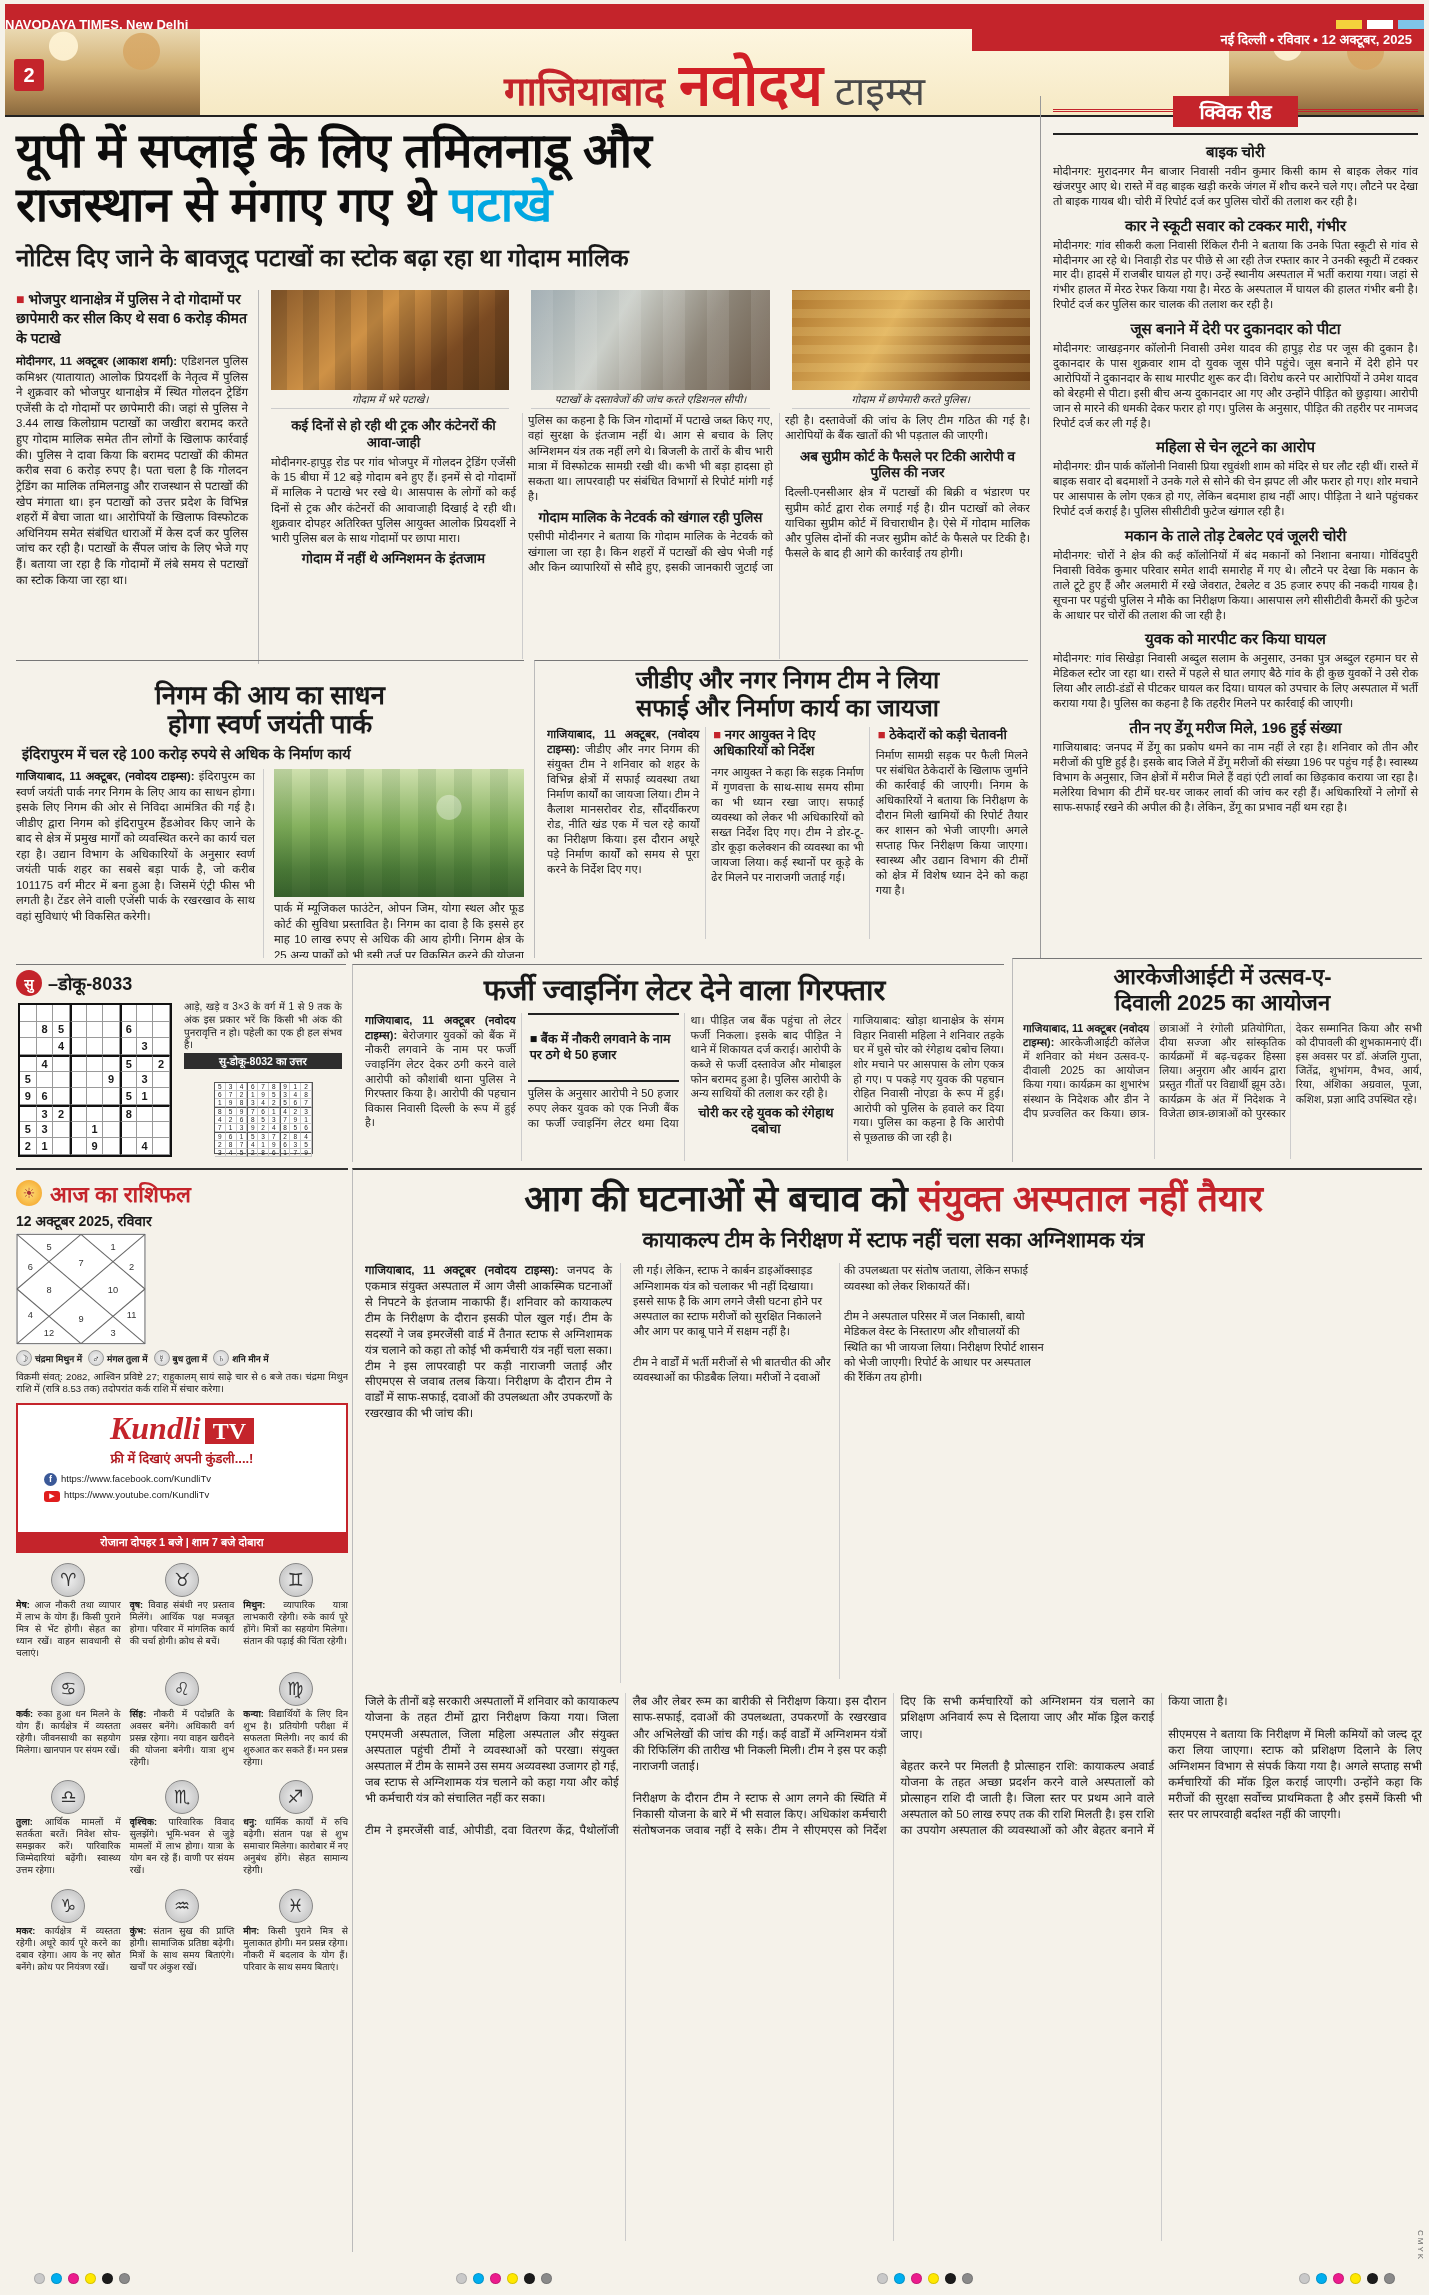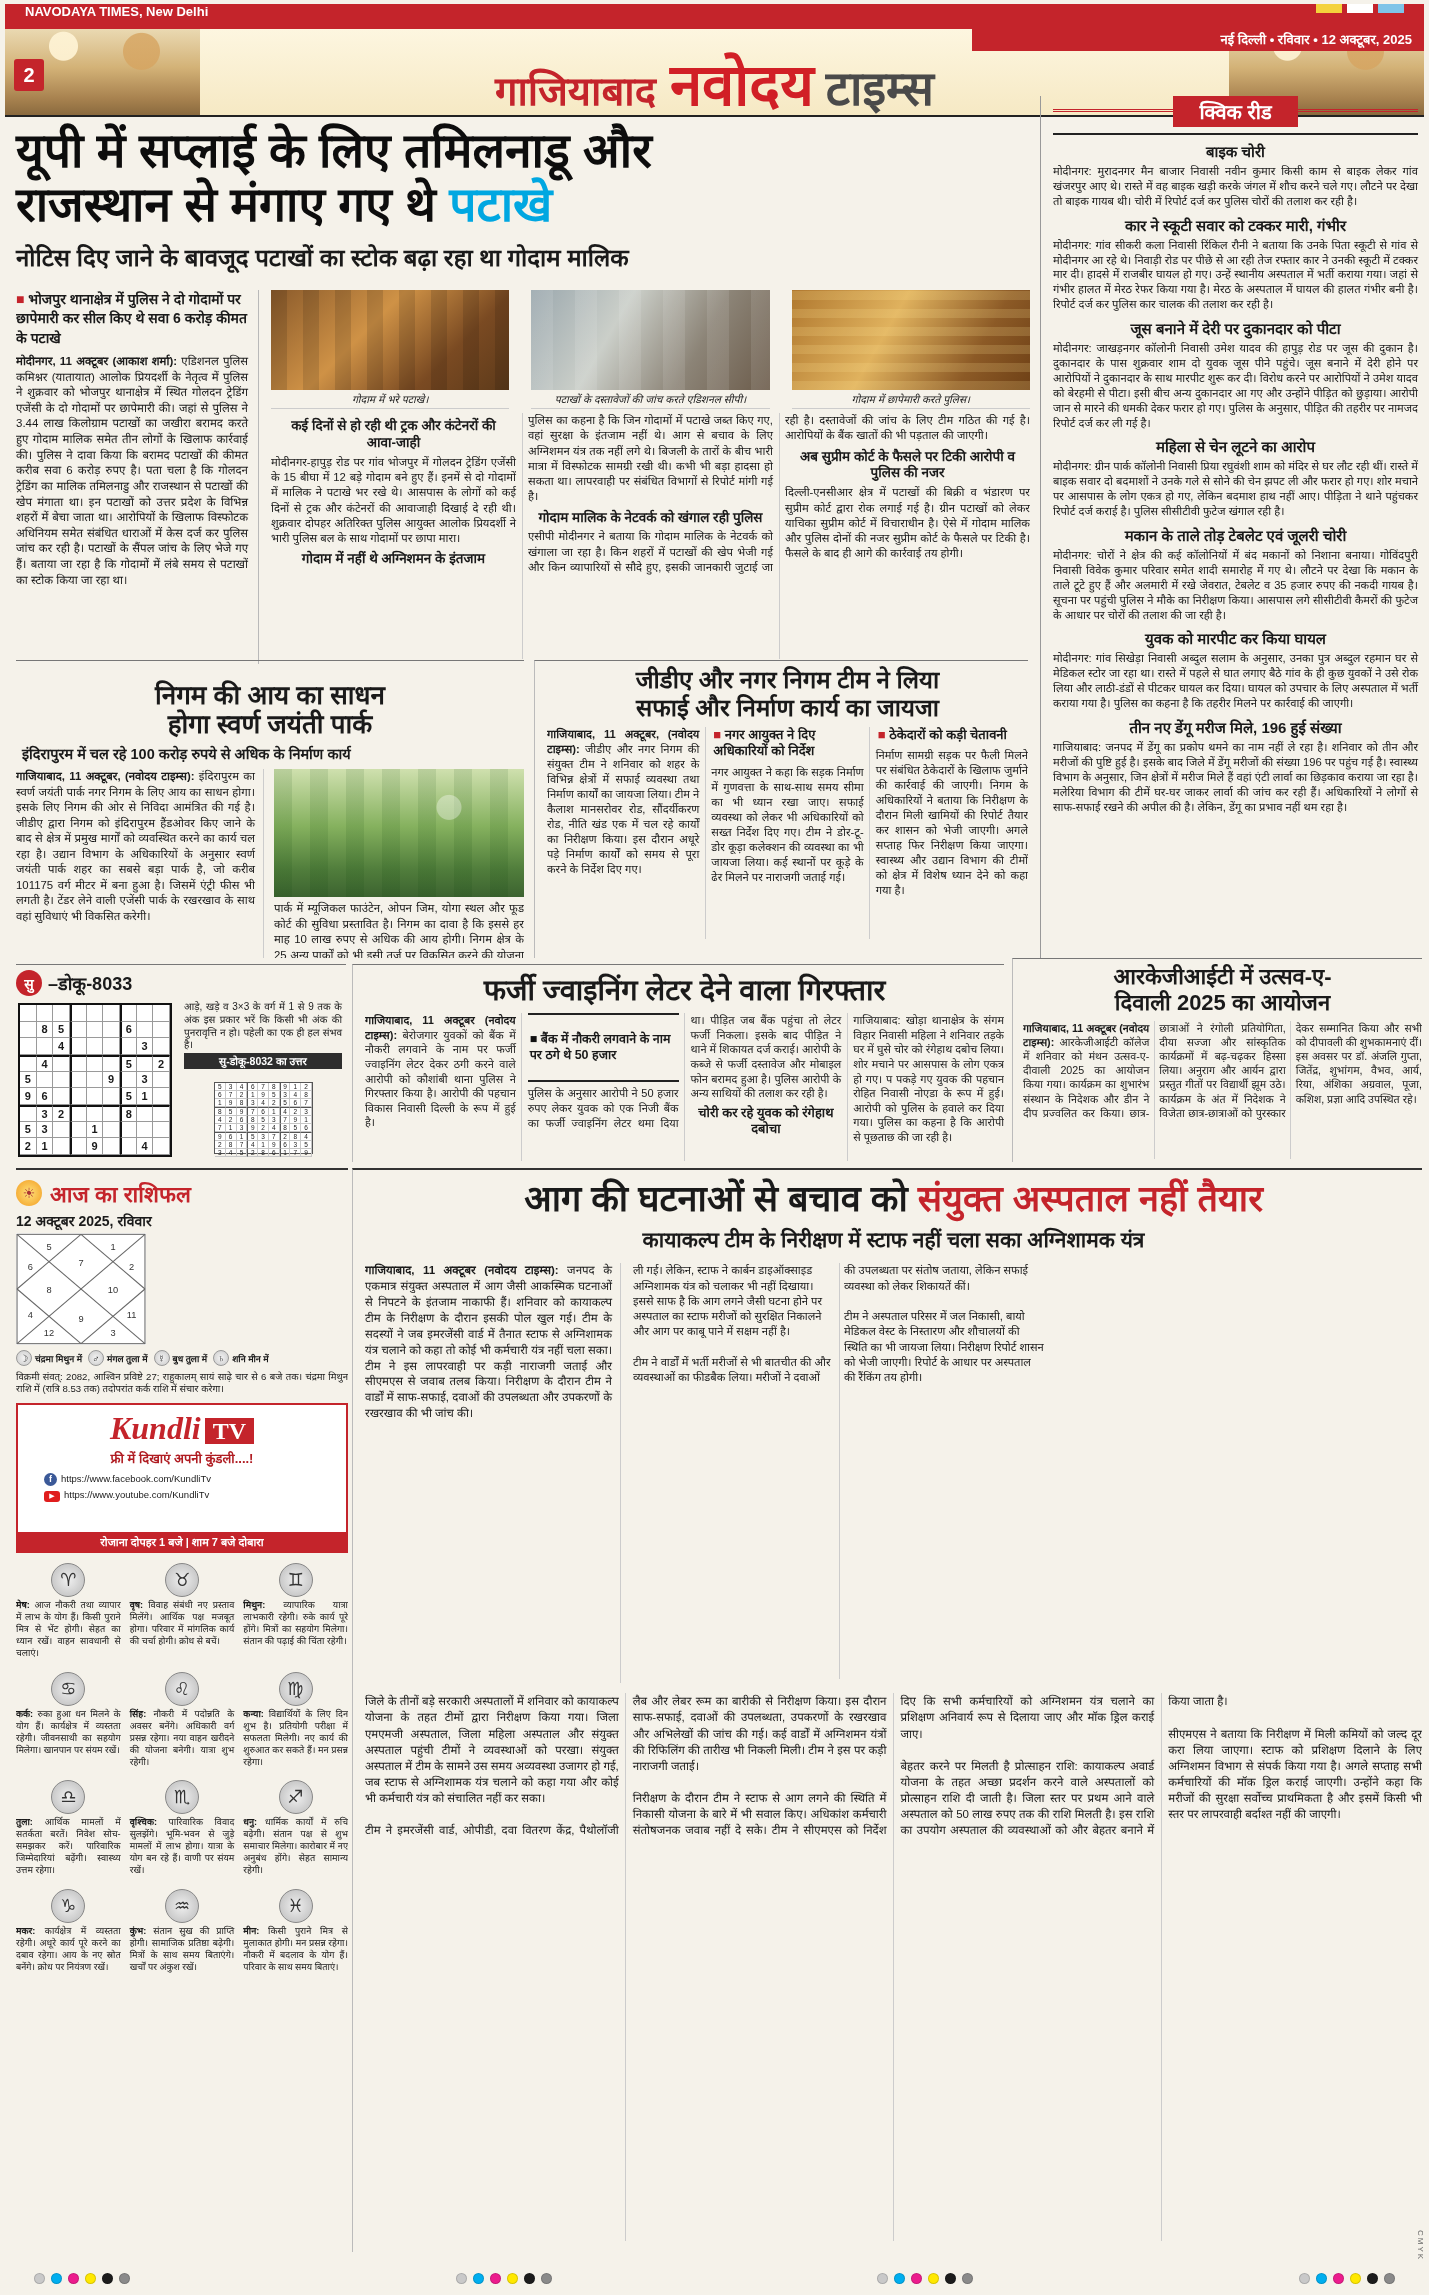--- a/index.html
+++ b/index.html
@@ -4,42 +4,42 @@
 <style>
   *{margin:0;padding:0;box-sizing:border-box}
   html,body{background:#e9e6de}
   #page{position:relative;width:1429px;height:2295px;background:#f5f2ea;overflow:hidden;
         font-family:"Liberation Sans","DejaVu Sans",sans-serif;color:#1a1a1a}
   p{text-align:justify}
   b{font-weight:bold}
 
   
   #topbar{position:absolute;left:5px;right:5px;top:4px;height:41px;background:#c4242b;color:#fff;
-          display:flex;justify-content:space-between;padding:0 20px;font-size:13px;font-weight:bold}
+          display:flex;align-items:center;justify-content:space-between;padding:0 0;font-size:13px;font-weight:bold}
   #topbar .deco{display:flex;gap:5px}
   #topbar .deco span{display:inline-block;width:26px;height:9px}
   .deco-a{background:#f4d23c}.deco-b{background:#ffffff}.deco-c{background:#7fc4e8}
 
   
   #masthead{position:absolute;left:5px;right:5px;top:29px;height:88px;background:linear-gradient(#fdf6e0,#f6e9c4);
             border-bottom:2px solid #222;overflow:hidden}
   .temple{position:absolute;top:0;bottom:0;width:195px;
           background:
             radial-gradient(circle at 30% 20%,rgba(255,244,214,.9) 0 14px,transparent 15px),
             radial-gradient(circle at 70% 26%,rgba(214,164,96,.8) 0 18px,transparent 19px),
             linear-gradient(180deg,#ead9b2 0%,#d3b277 45%,#a98350 80%,#8a6a3e 100%)}
   .temple.left{left:0}.temple.right{right:0}
   #dateline{position:absolute;right:0;top:0;width:452px;height:22px;background:#c4242b;color:#fff;
             font-size:13px;font-weight:bold;line-height:22px;text-align:right;padding-right:12px;z-index:3}
   #pagenum{position:absolute;left:9px;top:30px;width:30px;height:32px;background:#c4242b;color:#fff;
            font-size:20px;font-weight:800;display:flex;align-items:center;justify-content:center;border-radius:3px;z-index:3}
   #mast-title{position:absolute;left:0;right:0;top:14px;text-align:center;white-space:nowrap;z-index:2}
   .mt-city{font-size:40px;font-weight:800;color:#c4242b;margin-right:14px}
   .mt-main{font-size:58px;font-weight:800;color:#d11f26;margin-right:12px}
-  .mt-suffix{font-size:48px;font-weight:700;color:#4a4a4a}
+  .mt-suffix{font-size:40px;font-weight:400;color:#4a4a4a}
 
   
   #lead-headline{position:absolute;left:16px;top:124px;width:1014px}
   #lead-headline h1{font-size:48px;line-height:1.12;font-weight:800;color:#0d0d0d}
   #lead-headline .hl-cyan{color:#00a7e1}
   #lead-subhead{position:absolute;left:16px;top:240px;width:1014px;font-size:24px;font-weight:800}
   #lead-story{position:absolute;left:16px;top:290px;width:1014px;height:374px;display:grid;
               grid-template-columns:243px 1fr;column-gap:12px;overflow:hidden}
   .lead-col1{border-right:1px solid #b9b9b9;padding-right:10px;font-size:11.5px;line-height:1.36;overflow:hidden}
   .lead-col1 .lede{font-size:14px;font-weight:800;line-height:1.38;margin-bottom:6px}

